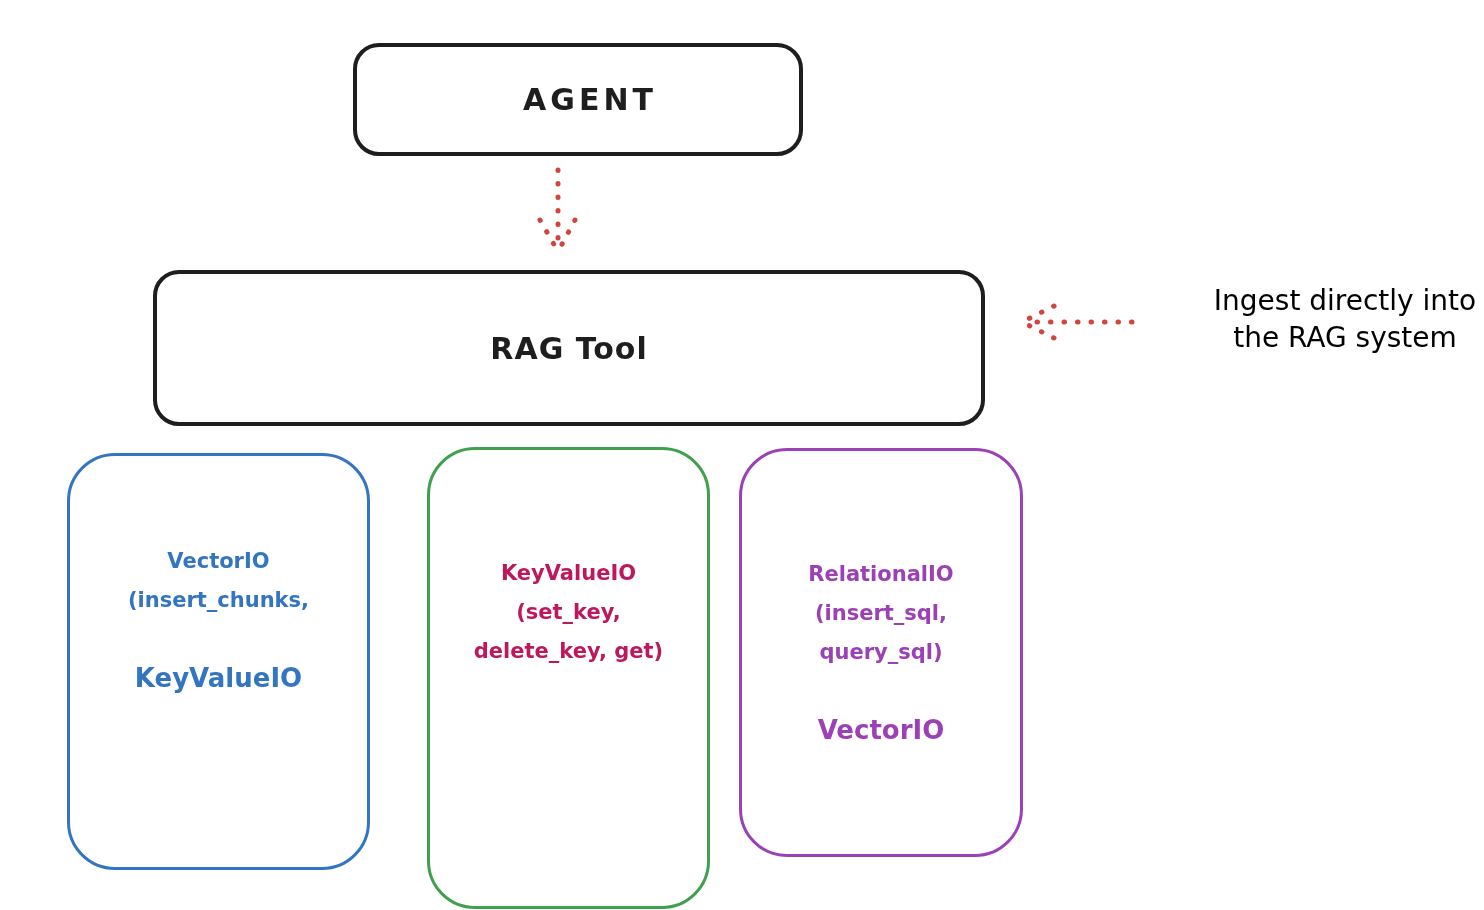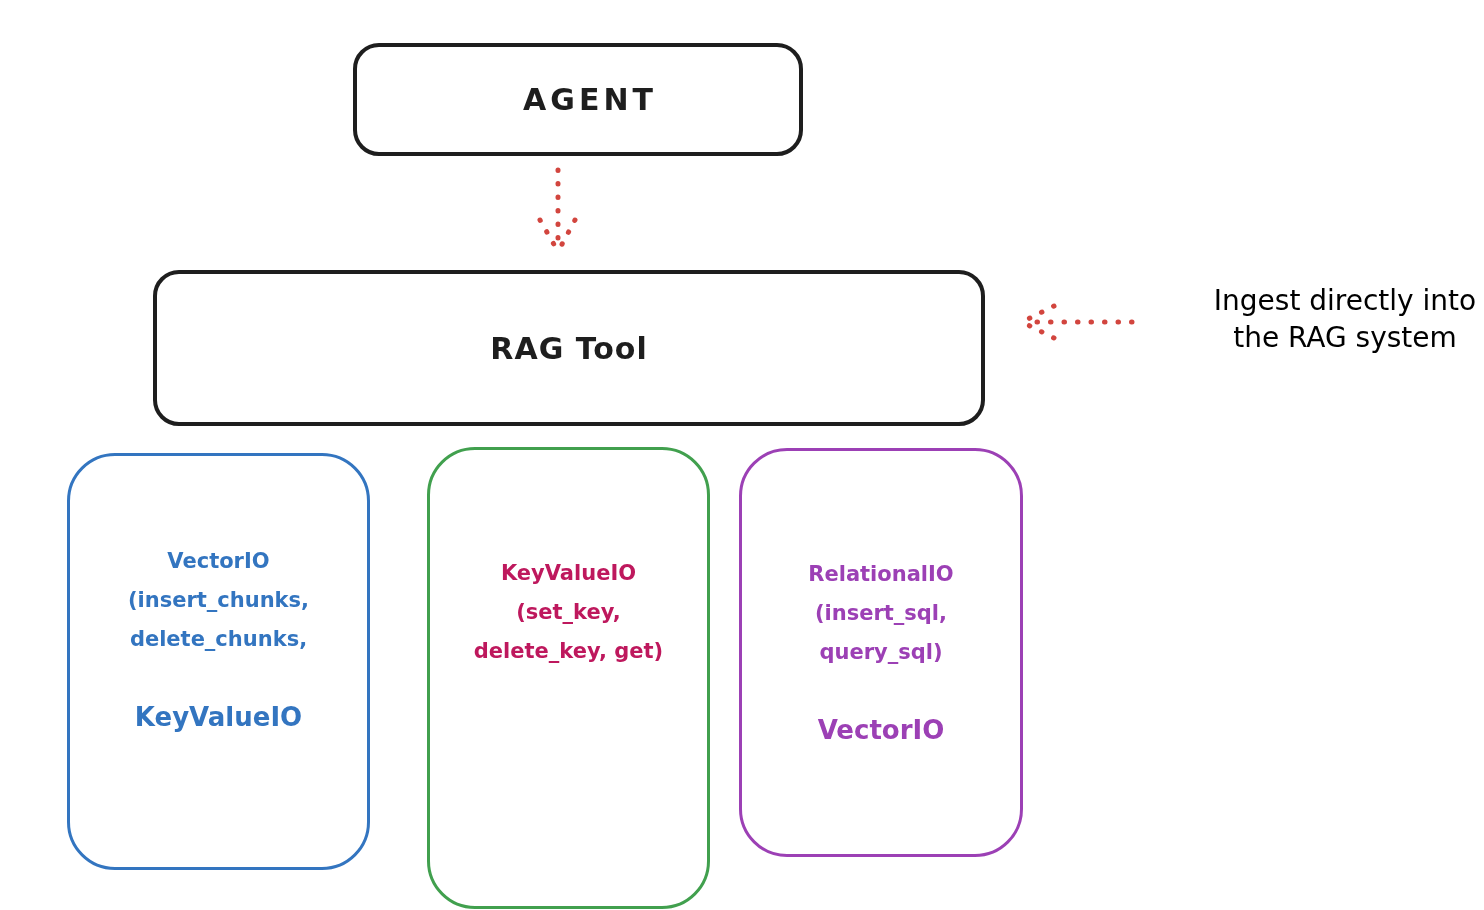--- a/index.html
+++ b/index.html
@@ -136,21 +136,20 @@
   </svg>
 
   <div class="annotation">
     <div>Ingest directly into</div>
     <div>the RAG system</div>
   </div>
 
   <div class="store-box box-vector">
     <span class="line">VectorIO</span>
     <span class="line">(insert_chunks,</span>
-    <span class="line">delete_chunks,</span>
     <span class="footer-line">KeyValueIO</span>
   </div>
 
   <div class="store-box box-keyvalue">
     <span class="line">KeyValueIO</span>
     <span class="line">(set_key,</span>
     <span class="line">delete_key, get)</span>
   </div>
 
   <div class="store-box box-relational">

